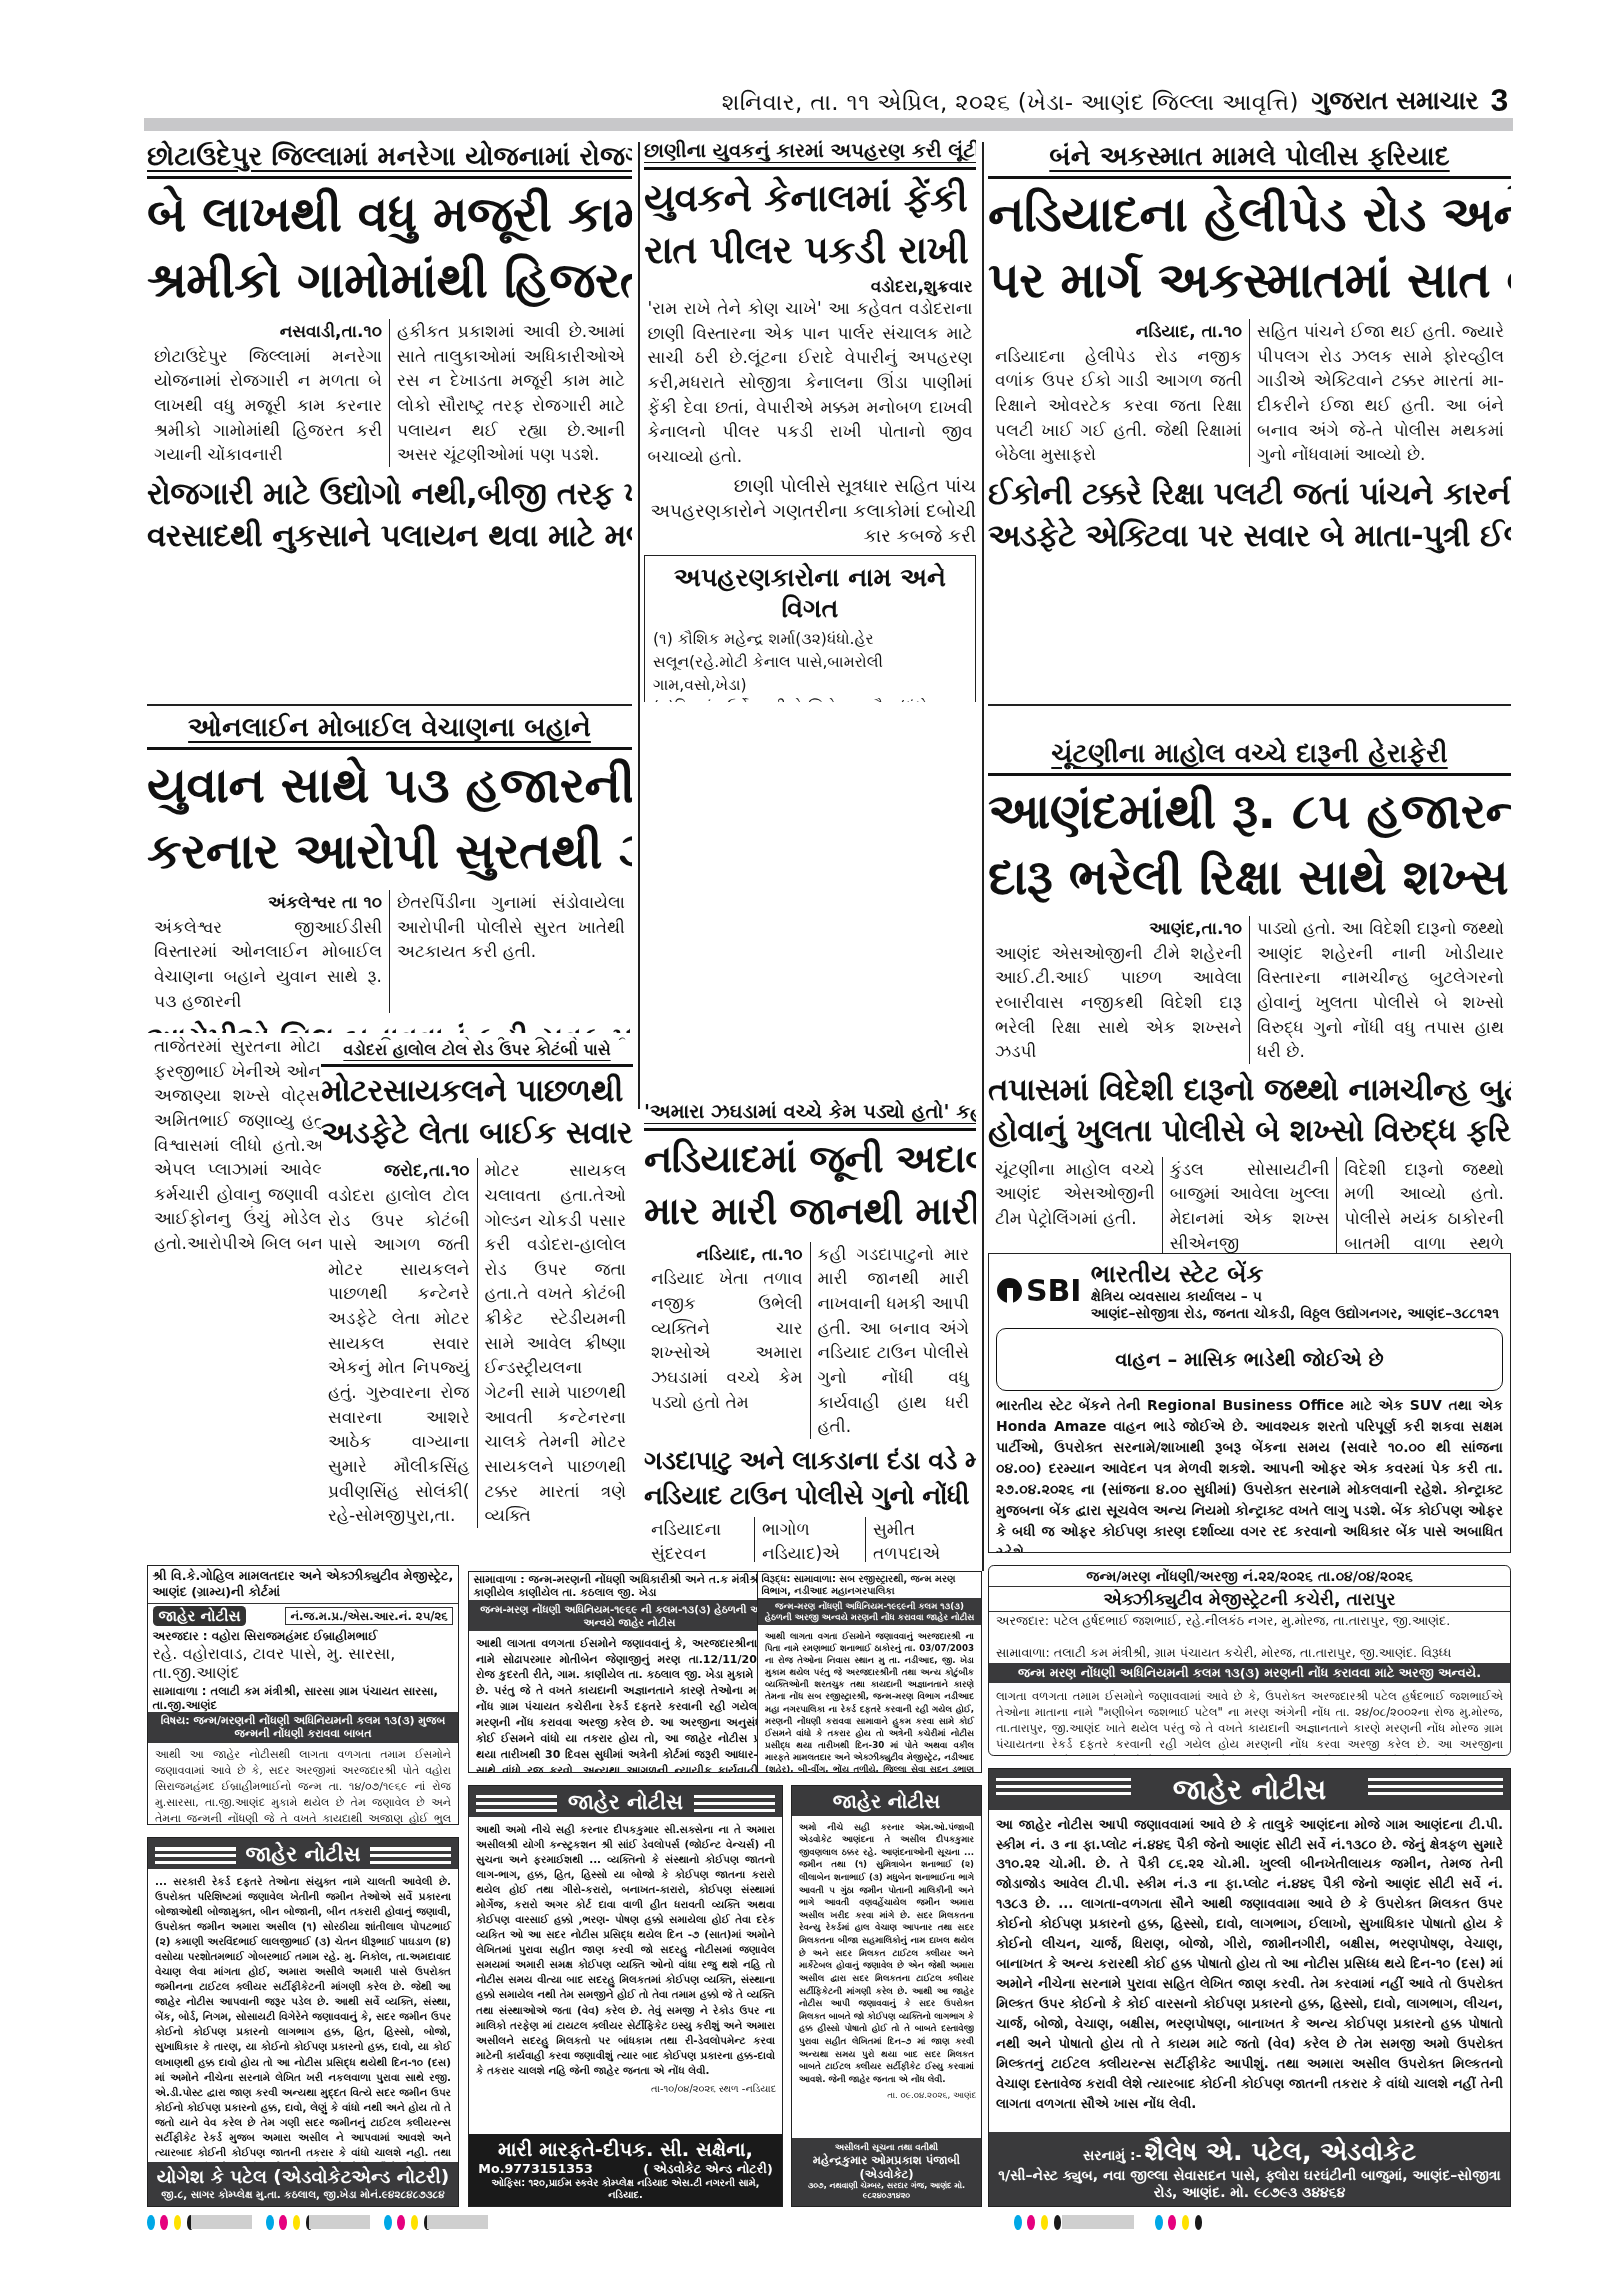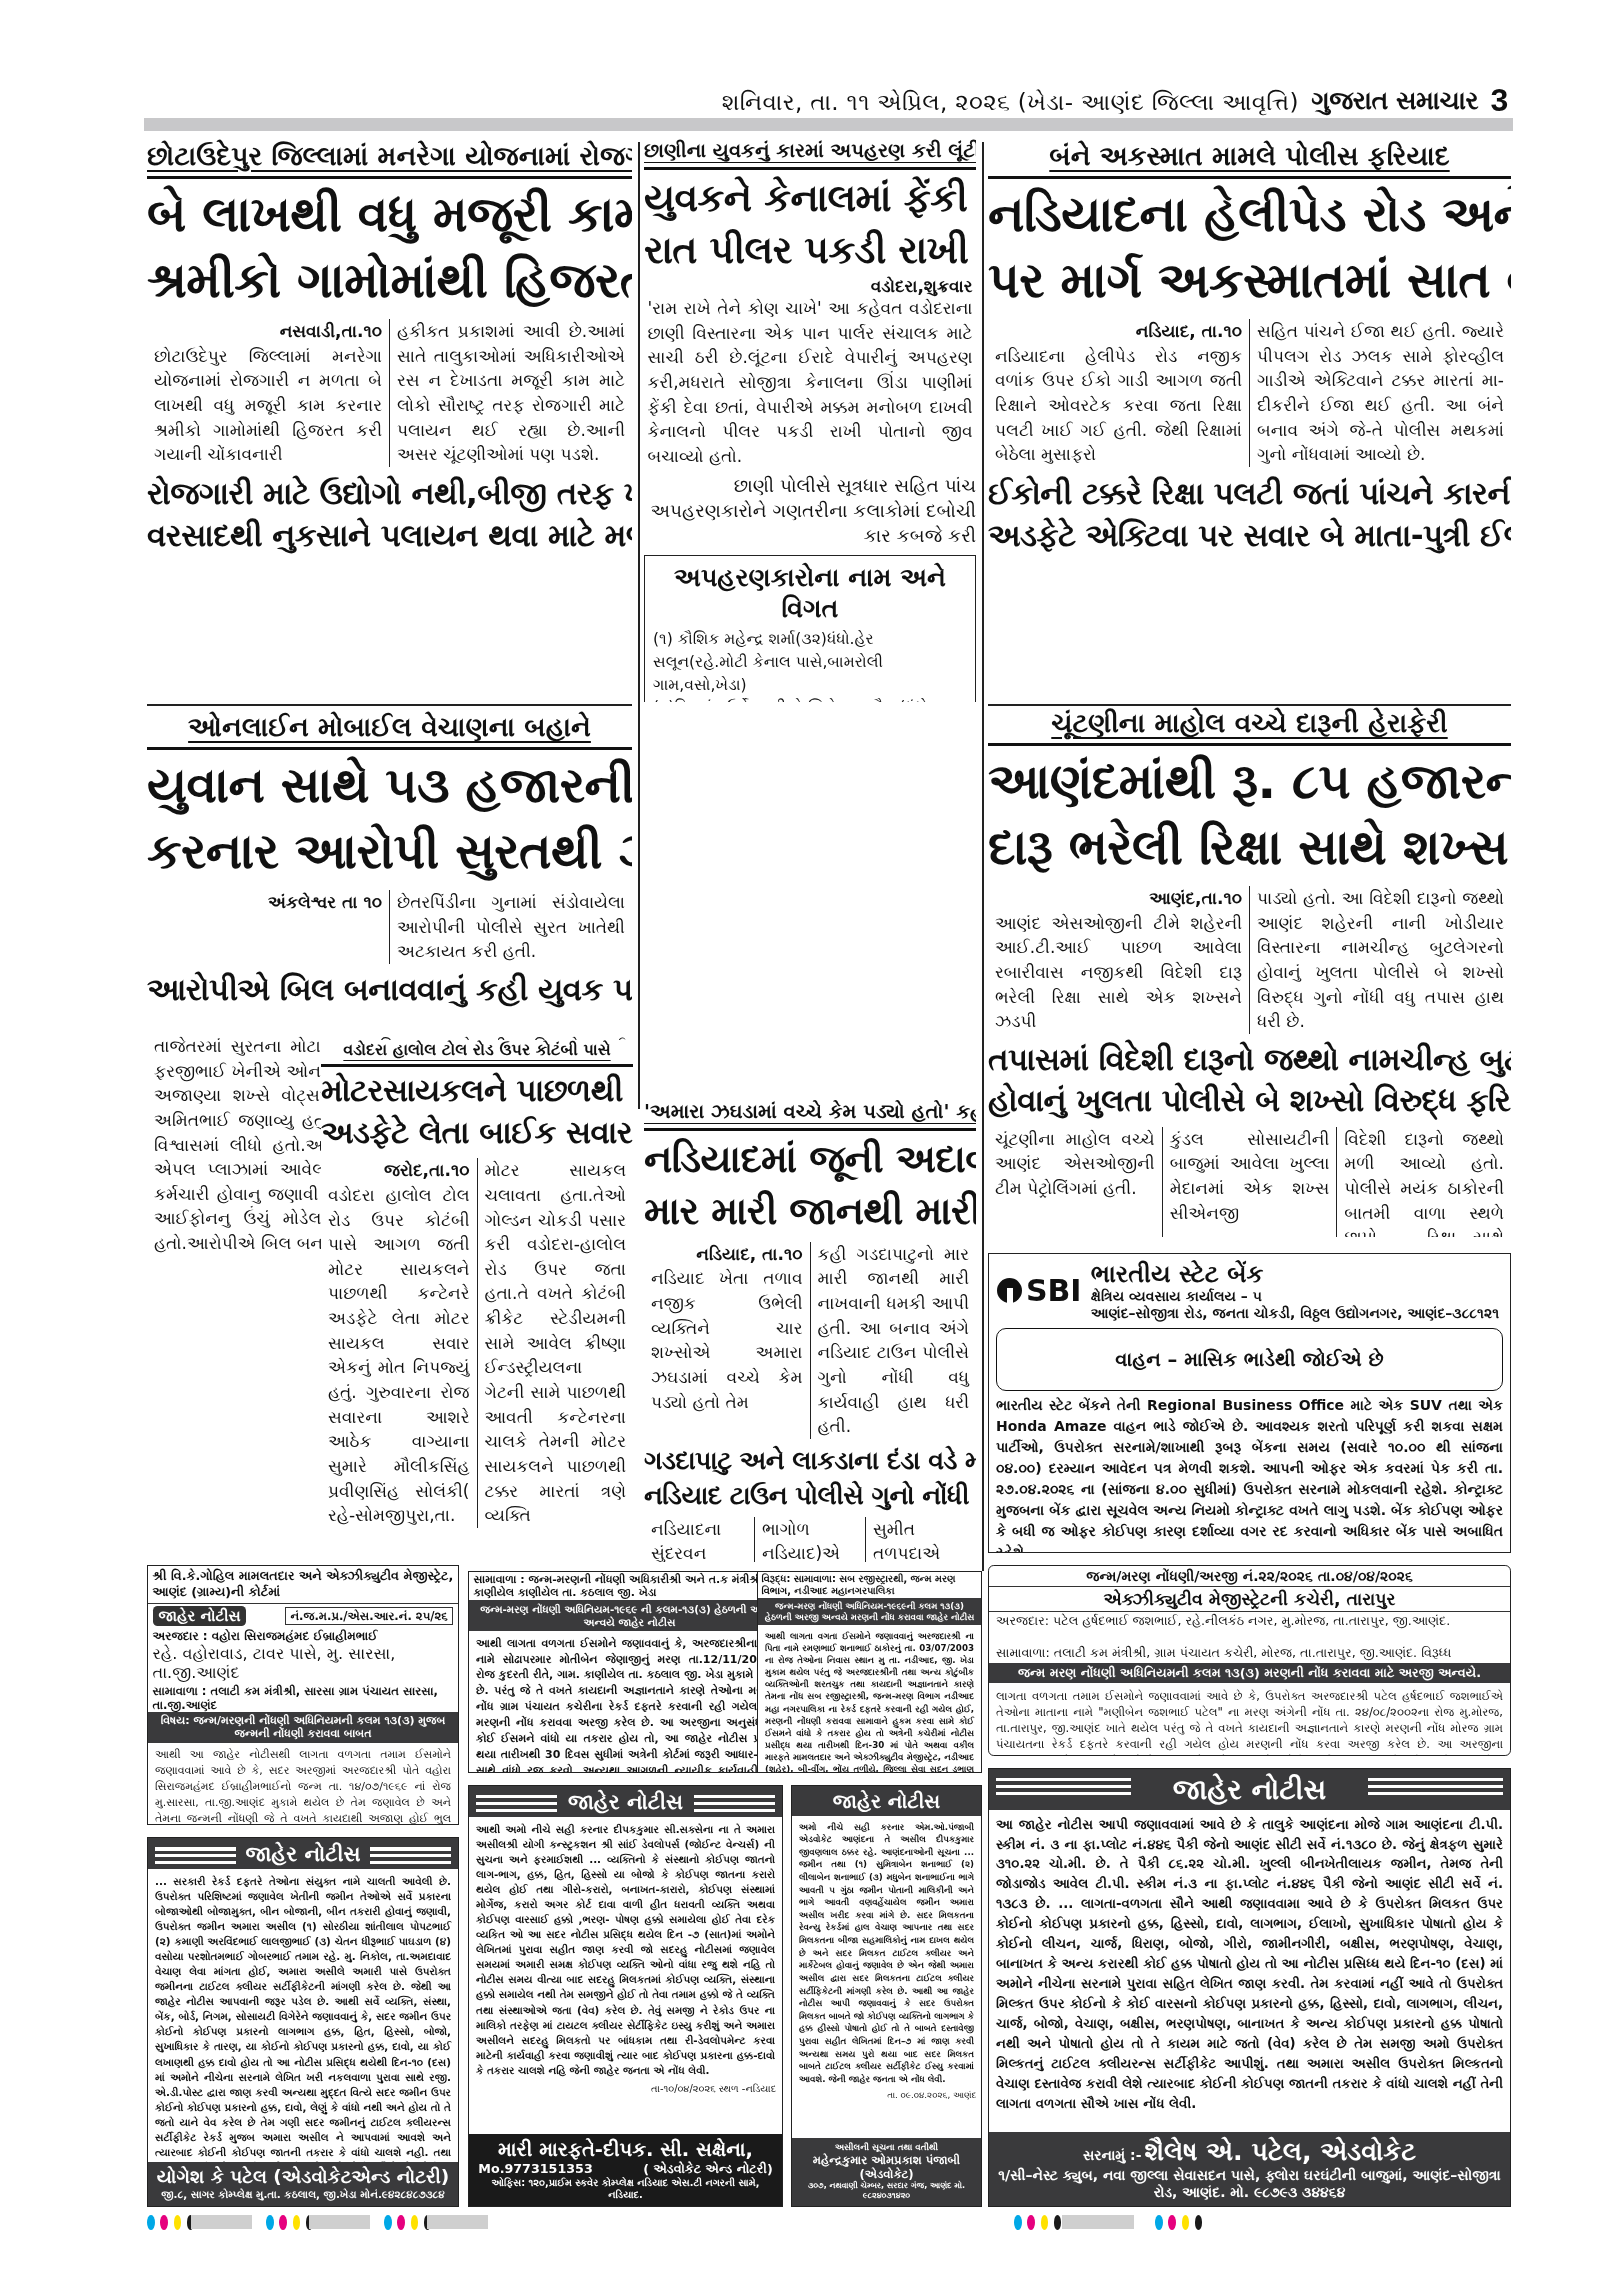--- a/index.html
+++ b/index.html
@@ -115,20 +115,21 @@
 <div class="rule-h" style="left:147px; top:704px; width:485px;"></div>
 <div class="rule-h" style="left:988px; top:704px; width:523px;"></div>
 
 <article class="story" style="left:147px; top:710px; width:485px; height:323px;">
   <div class="kicker">ઓનલાઈન મોબાઈલ વેચાણના બહાને</div>
   <div class="hl lg">યુવાન સાથે ૫૩ હજારની છેતરપિંડી</div>
   <div class="hl lg">કરનાર આરોપી સુરતથી ઝડપાયો</div>
   <div class="cols">
     <div class="col">
       <div class="dateline">અંકલેશ્વર તા ૧૦</div>
+      <p>અંકલેશ્વર જીઆઈડીસી વિસ્તારમાં ઓનલાઈન મોબાઈલ વેચાણના બહાને યુવાન સાથે રૂ. ૫૩ હજારની</p>
     </div>
     <div class="col">
         <p>છેતરપિંડીના ગુનામાં સંડોવાયેલા આરોપીની પોલીસે સુરત ખાતેથી અટકાયત કરી હતી.</p>
       </div>
   </div>
   <div class="hl sm" style="margin-top:4.6px;">આરોપીએ બિલ બનાવવાનું કહી યુવક પાસેથી ગુગલ-</div>
 
 </article>
 <article class="story" style="left:147px; top:1034px; width:485px; height:520px;">
   <div class="cols" style="margin-top:0;">
@@ -146,21 +147,21 @@
     <div class="col">
       <div class="dateline">જરોદ,તા.૧૦</div>
       <p>વડોદરા હાલોલ ટોલ રોડ ઉપર કોટંબી પાસે આગળ જતી મોટર સાયકલને પાછળથી કન્ટેનરે અડફેટે લેતા મોટર સાયકલ સવાર એકનું મોત નિપજ્યું હતું. ગુરુવારના રોજ સવારના આશરે આઠેક વાગ્યાના સુમારે મૌલીકસિંહ પ્રવીણસિંહ સોલંકી( રહે-સોમજીપુરા,તા.</p>
     </div>
     <div class="col">
         <p>મોટર સાયકલ ચલાવતા હતા.તેઓ ગોલ્ડન ચોકડી પસાર કરી વડોદરા-હાલોલ રોડ ઉપર જતા હતા.તે વખતે કોટંબી ક્રીકેટ સ્ટેડીયમની સામે આવેલ ક્રીષ્ણા ઈન્ડસ્ટ્રીયલના ગેટની સામે પાછળથી આવતી કન્ટેનરના ચાલકે તેમની મોટર સાયકલને પાછળથી ટક્કર મારતાં ત્રણે વ્યક્તિ</p>
       </div>
   </div>
 </article>
 
-<article class="story" style="left:988px; top:706px; width:523px; height:531px;">
+<article class="story" style="left:988px; top:736px; width:523px; height:531px;">
   <div class="kicker">ચૂંટણીના માહોલ વચ્ચે દારૂની હેરાફેરી</div>
   <div class="hl lg">આણંદમાંથી રૂ. ૮૫ હજારનો વિદેશી</div>
   <div class="hl lg">દારૂ ભરેલી રિક્ષા સાથે શખ્સ ઝડપાયો</div>
   <div class="cols">
     <div class="col">
       <div class="dateline">આણંદ,તા.૧૦</div>
       <p>આણંદ એસઓજીની ટીમે શહેરની આઈ.ટી.આઈ પાછળ આવેલા રબારીવાસ નજીકથી વિદેશી દારૂ ભરેલી રિક્ષા સાથે એક શખ્સને ઝડપી</p>
     </div>
     <div class="col">
         <p>પાડ્યો હતો. આ વિદેશી દારૂનો જથ્થો આણંદ શહેરની નાની ખોડીયાર વિસ્તારના નામચીન્હ બુટલેગરનો હોવાનું ખુલતા પોલીસે બે શખ્સો વિરુદ્ધ ગુનો નોંધી વધુ તપાસ હાથ ધરી છે.</p>

